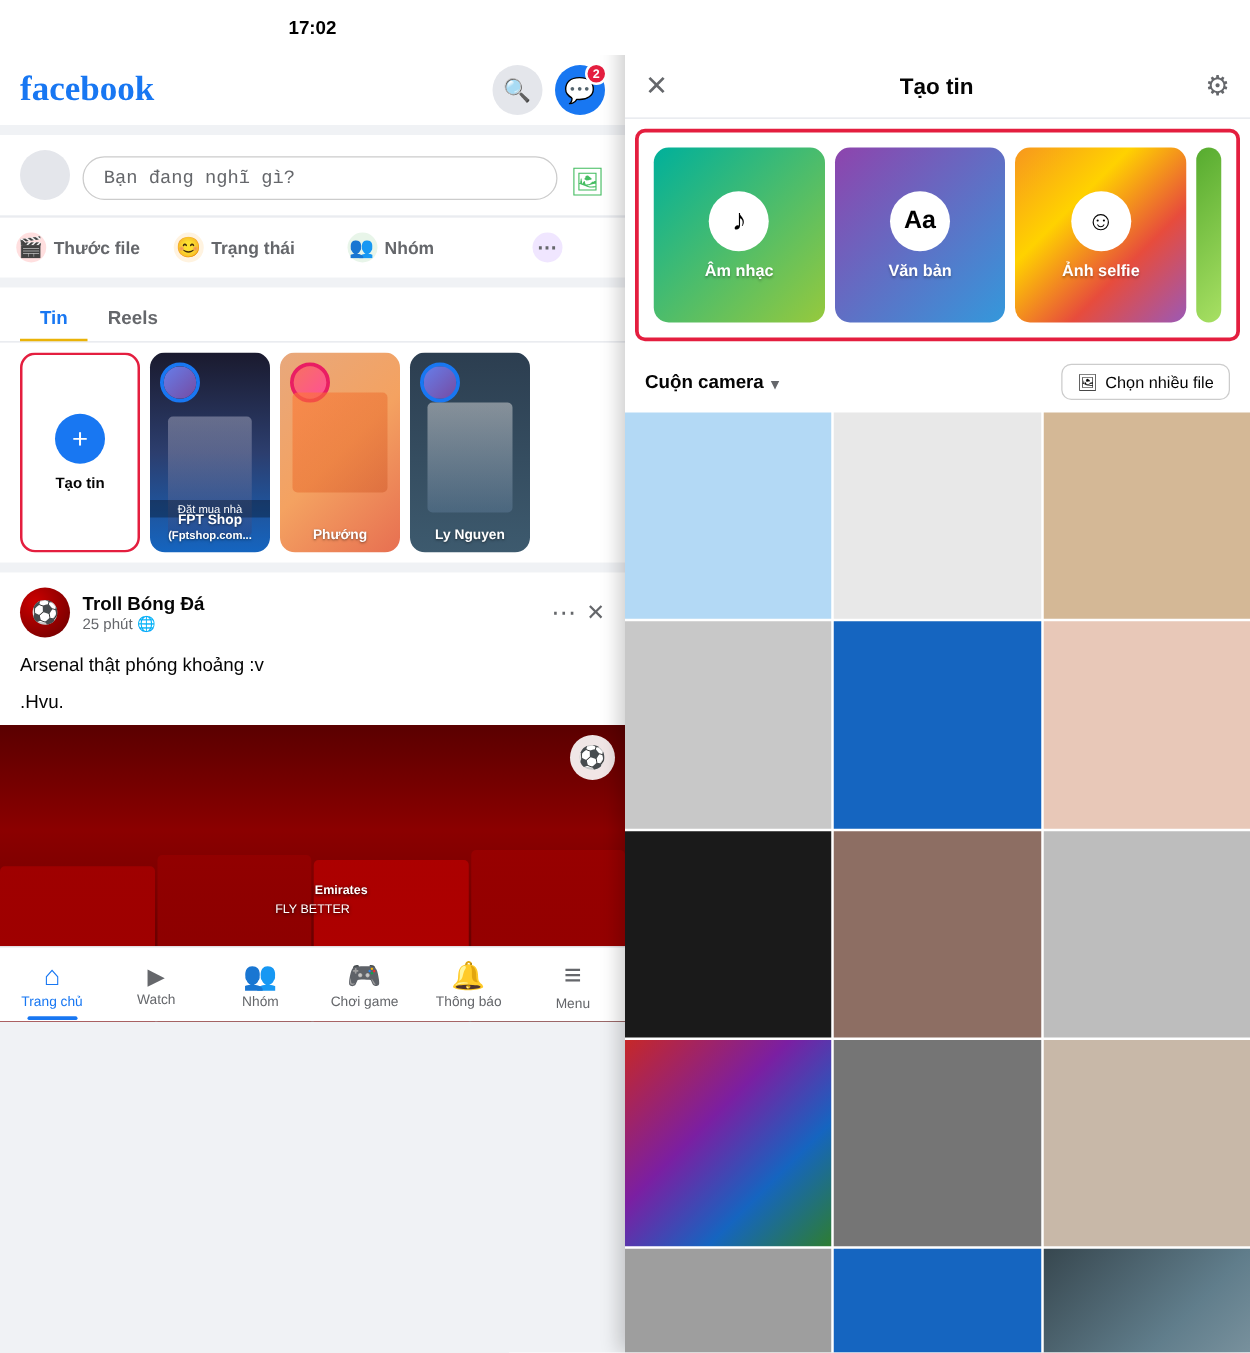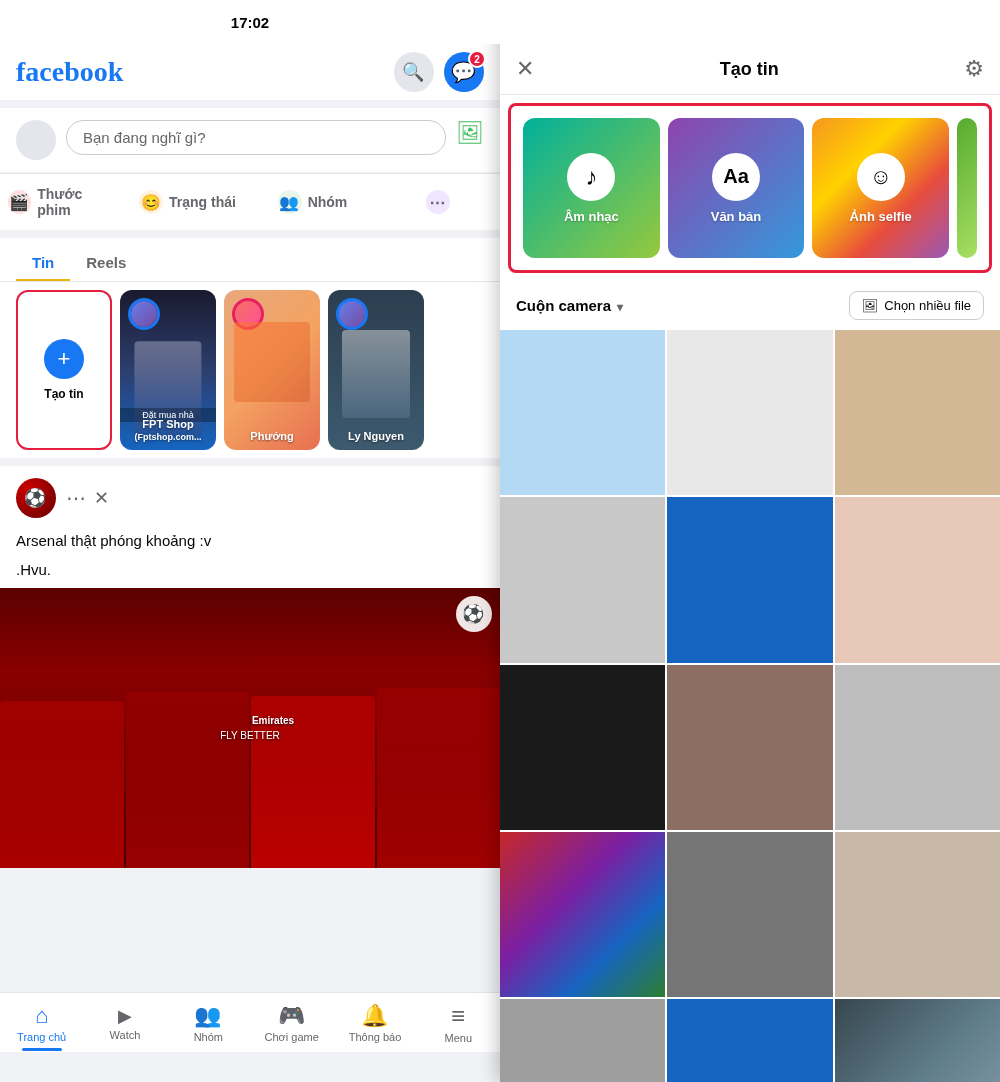--- a/index.html
+++ b/index.html
@@ -9,21 +9,21 @@
     .status-bar {
       position: absolute; top: 0; left: 0; width: 500px; height: 44px;
       display: flex; align-items: center; justify-content: center;
       background: white; z-index: 10;
     }
     .status-time { font-size: 15px; font-weight: 600; color: #000; }
     .status-icons { position: absolute; right: 16px; display: flex; gap: 6px; align-items: center; }
 
     
     .left-panel {
-      position: absolute; top: 0; left: 0; width: 500px; height: 1052px;
+      position: absolute; top: 0; left: 0; width: 500px; height: 817px;
       background: #f0f2f5; overflow: hidden;
     }
 
     
     .fb-header {
       background: white; padding: 8px 16px;
       display: flex; align-items: center; justify-content: space-between;
       margin-top: 44px;
     }
     .fb-logo { color: #1877f2; font-size: 28px; font-weight: 800; font-family: Georgia, serif; }
@@ -37,21 +37,21 @@
       position: absolute; top: -2px; right: -2px;
       background: #e41e3f; color: white; border-radius: 50%;
       width: 18px; height: 18px; font-size: 10px; font-weight: bold;
       display: flex; align-items: center; justify-content: center;
       border: 2px solid white;
     }
 
     
     .post-box {
       background: white; margin-top: 8px; padding: 12px 16px;
-      display: flex; align-items: flex-start; gap: 10px;
+      display: flex; align-items: flex-end; gap: 10px; font-family: Liberation Mono, monospace;
     }
     .post-input {
       flex: 1; border: 1px solid #ccc; border-radius: 20px; padding: 8px 16px;
       font-size: 15px; color: #65676b; background: white;
     }
     .photo-icon { font-size: 22px; color: #45bd62; }
 
     
     .action-bar {
       background: white; padding: 4px 0; margin-top: 1px;
@@ -218,21 +218,21 @@
 
   <div class="post-box">
     <div style="width:40px;height:40px;border-radius:50%;background:#e4e6eb;"></div>
     <div class="post-input">Bạn đang nghĩ gì?</div>
     <span class="photo-icon">🖼</span>
   </div>
 
   <div class="action-bar">
     <div class="action-btn">
       <div class="action-icon video">🎬</div>
-      <span>Thước phim</span>
+      <span>Thước file</span>
     </div>
     <div class="action-btn">
       <div class="action-icon status">😊</div>
       <span>Trạng thái</span>
     </div>
     <div class="action-btn">
       <div class="action-icon group">👥</div>
       <span>Nhóm</span>
     </div>
     <div class="action-btn">
@@ -271,20 +271,27 @@
         <div style="position:absolute;top:8px;left:8px;width:32px;height:32px;border-radius:50%;border:3px solid #1877f2;background:linear-gradient(135deg,#667eea,#764ba2);"></div>
         <div style="position:absolute;top:25%;left:15%;width:70%;height:55%;background:linear-gradient(180deg,rgba(220,220,220,0.5),rgba(100,130,160,0.4));border-radius:4px;"></div>
         <div class="story-name">Ly Nguyen</div>
       </div>
     </div>
   </div>
 
   <div class="post-card" style="margin-top:8px;">
     <div class="post-header">
       <div class="post-avatar-troll">⚽</div>
+      <div class="post-info">
+        <div class="post-author">Troll Bóng Đá</div>
+        <div class="post-meta">
+          <span>25 phút</span>
+          <span>🌐</span>
+        </div>
+      </div>
       <div class="post-actions-top">
         <span style="font-size:20px;cursor:pointer;color:#65676b;">⋯</span>
         <span style="font-size:18px;cursor:pointer;color:#65676b;">✕</span>
       </div>
     </div>
     <div class="post-content">
       <div>Arsenal thật phóng khoảng :v</div>
       <div style="height:8px;"></div>
       <div>.Hvu.</div>
     </div>

